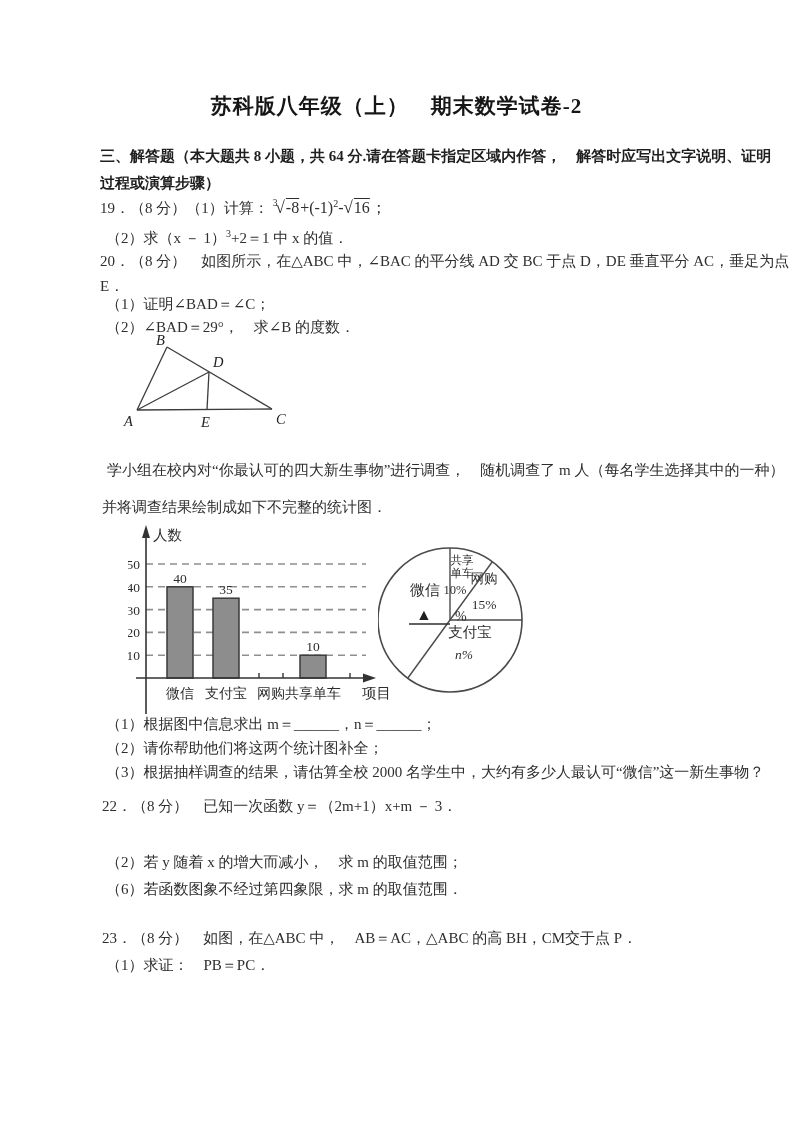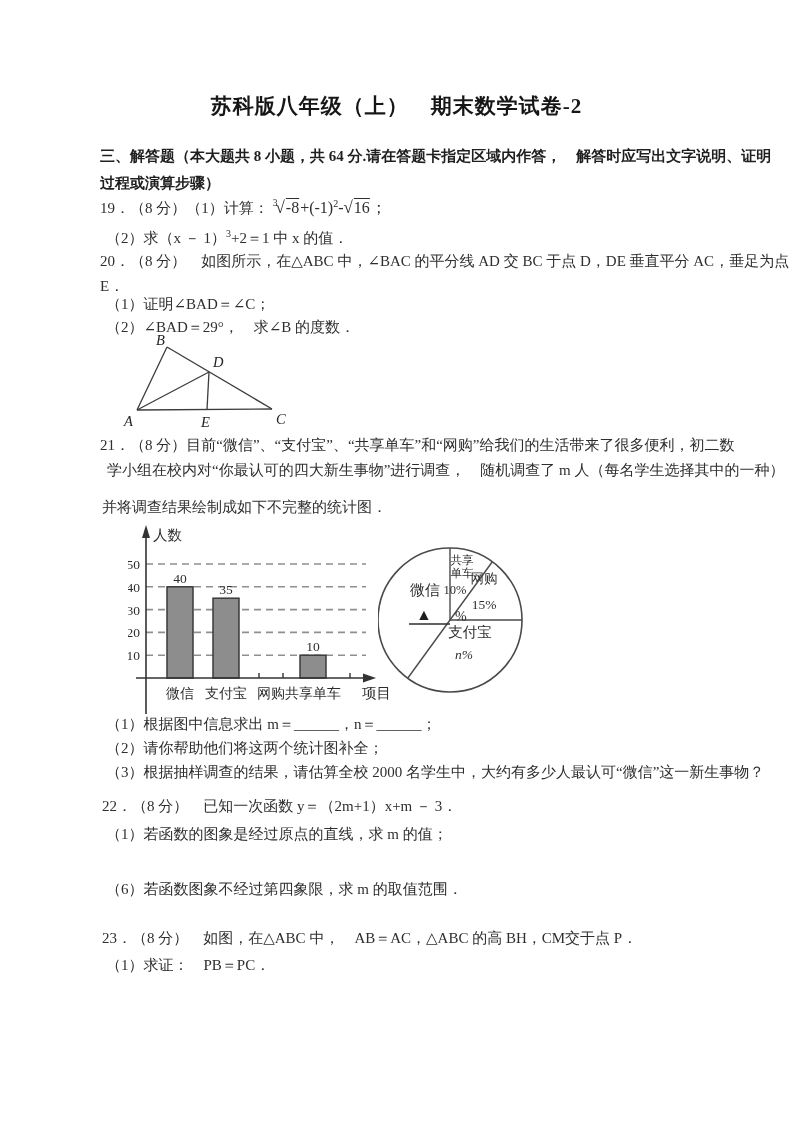--- a/index.html
+++ b/index.html
@@ -51,21 +51,20 @@
     </g>
     <g font-size="14.5" font-style="italic" fill="#222222">
       <text x="10" y="93">A</text>
       <text x="42" y="12">B</text>
       <text x="162" y="91">C</text>
       <text x="99" y="34">D</text>
       <text x="87" y="94">E</text>
     </g>
   </svg>
 
-  <div class="t" style="left:100px;top:436px;">21．（8 分）目前“微信”、“支付宝”、“共享单车”和“网购”给我们的生活带来了很多便利，初二数</div>
   <div class="t" style="left:107px;top:461px;">学小组在校内对“你最认可的四大新生事物”进行调查，　随机调查了 m 人（每名学生选择其中的一种）</div>
   <div class="t" style="left:102px;top:498px;">并将调查结果绘制成如下不完整的统计图．</div>
 
   <svg class="fig" id="bar-svg" style="left:128px;top:522px;" width="265" height="200">
       <line x1="18" y1="133.2" x2="238" y2="133.2" stroke="#8f8f8f" stroke-width="1.6" stroke-dasharray="7 5"></line>
       <text x="12" y="138.2" text-anchor="end" font-size="13.5" fill="#2e2e2e">10</text>
       <line x1="18" y1="110.4" x2="238" y2="110.4" stroke="#8f8f8f" stroke-width="1.6" stroke-dasharray="7 5"></line>
       <text x="12" y="115.4" text-anchor="end" font-size="13.5" fill="#2e2e2e">20</text>
       <line x1="18" y1="87.60000000000001" x2="238" y2="87.60000000000001" stroke="#8f8f8f" stroke-width="1.6" stroke-dasharray="7 5"></line>
       <text x="12" y="92.60000000000001" text-anchor="end" font-size="13.5" fill="#2e2e2e">30</text>
@@ -111,19 +110,19 @@
       <text x="46" y="77" text-anchor="middle" font-size="16" fill="#1f1f1f">▲</text>
       <line x1="31" y1="81" x2="72" y2="81" stroke="#2e2e2e" stroke-width="1.3"></line>
       <text x="77" y="78" font-size="14" fill="#2e2e2e">%</text>
     </svg>
 
   <div class="t" style="left:106px;top:715px;">（1）根据图中信息求出 m＝______，n＝______；</div>
   <div class="t" style="left:106px;top:739px;text-align:center;">（2）请你帮助他们将这两个统计图补全；</div>
   <div class="t" style="left:106px;top:763px;">（3）根据抽样调查的结果，请估算全校 2000 名学生中，大约有多少人最认可“微信”这一新生事物？</div>
 
   <div class="t" style="left:102px;top:797px;">22．（8 分）　已知一次函数 y＝（2m+1）x+m － 3．</div>
-  <div class="t" style="left:106px;top:825px;">（1）若函数的图象是经过原点的直线，求 m 的值；</div>
+  <div class="t" style="left:106px;top:853px;">（2）若 y 随着 x 的增大而减小，　求 m 的取值范围；</div>
   <div class="t" style="left:106px;top:880px;">（6）若函数图象不经过第四象限，求 m 的取值范围．</div>
 
   <div class="t" style="left:102px;top:929px;">23．（8 分）　如图，在△ABC 中，　AB＝AC，△ABC 的高 BH，CM交于点 P．</div>
   <div class="t" style="left:106px;top:956px;">（1）求证：　PB＝PC．</div>
 
 </div>
 
 </body></html>

